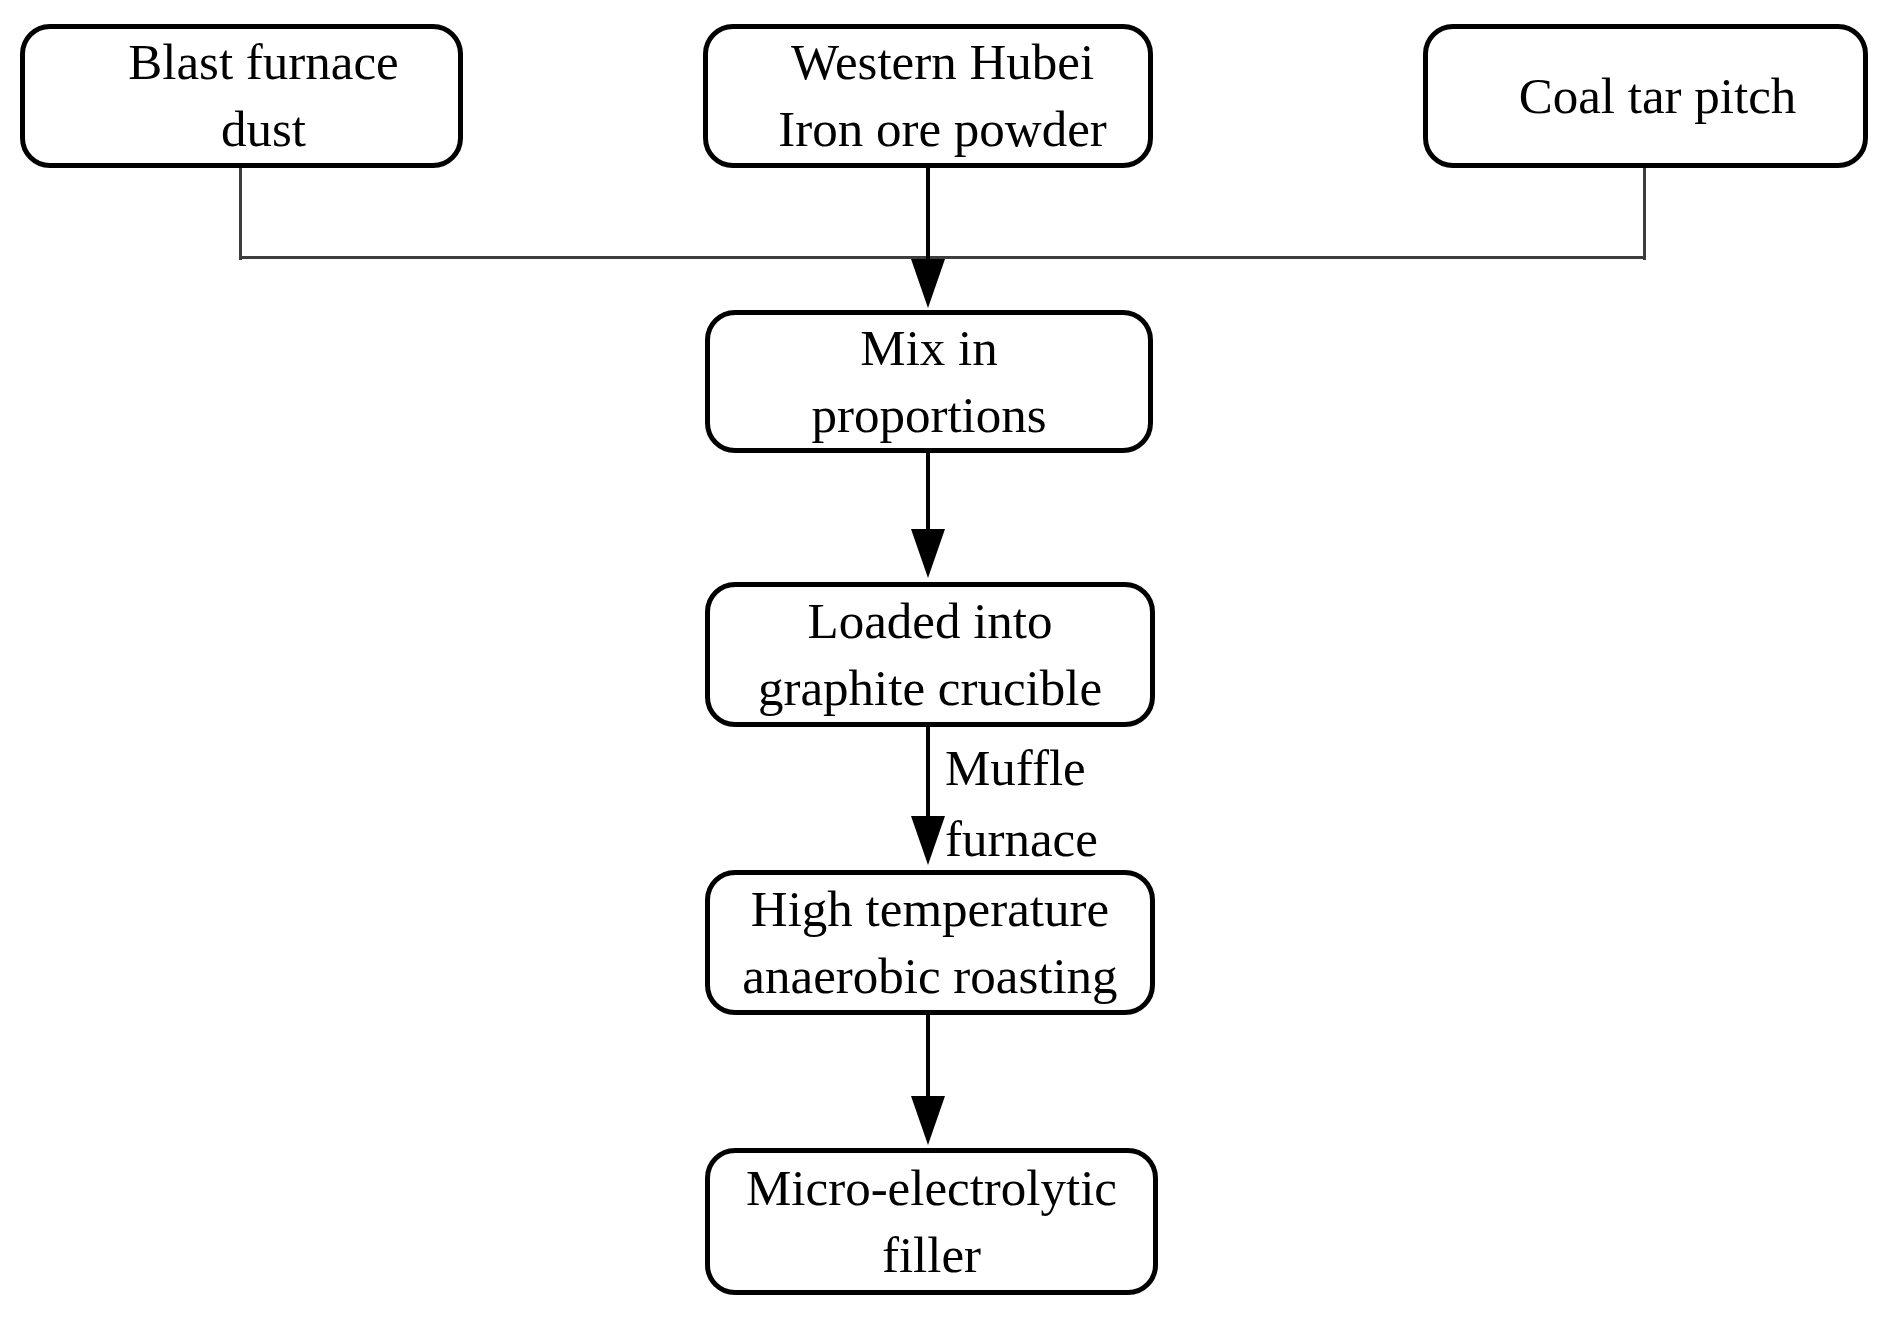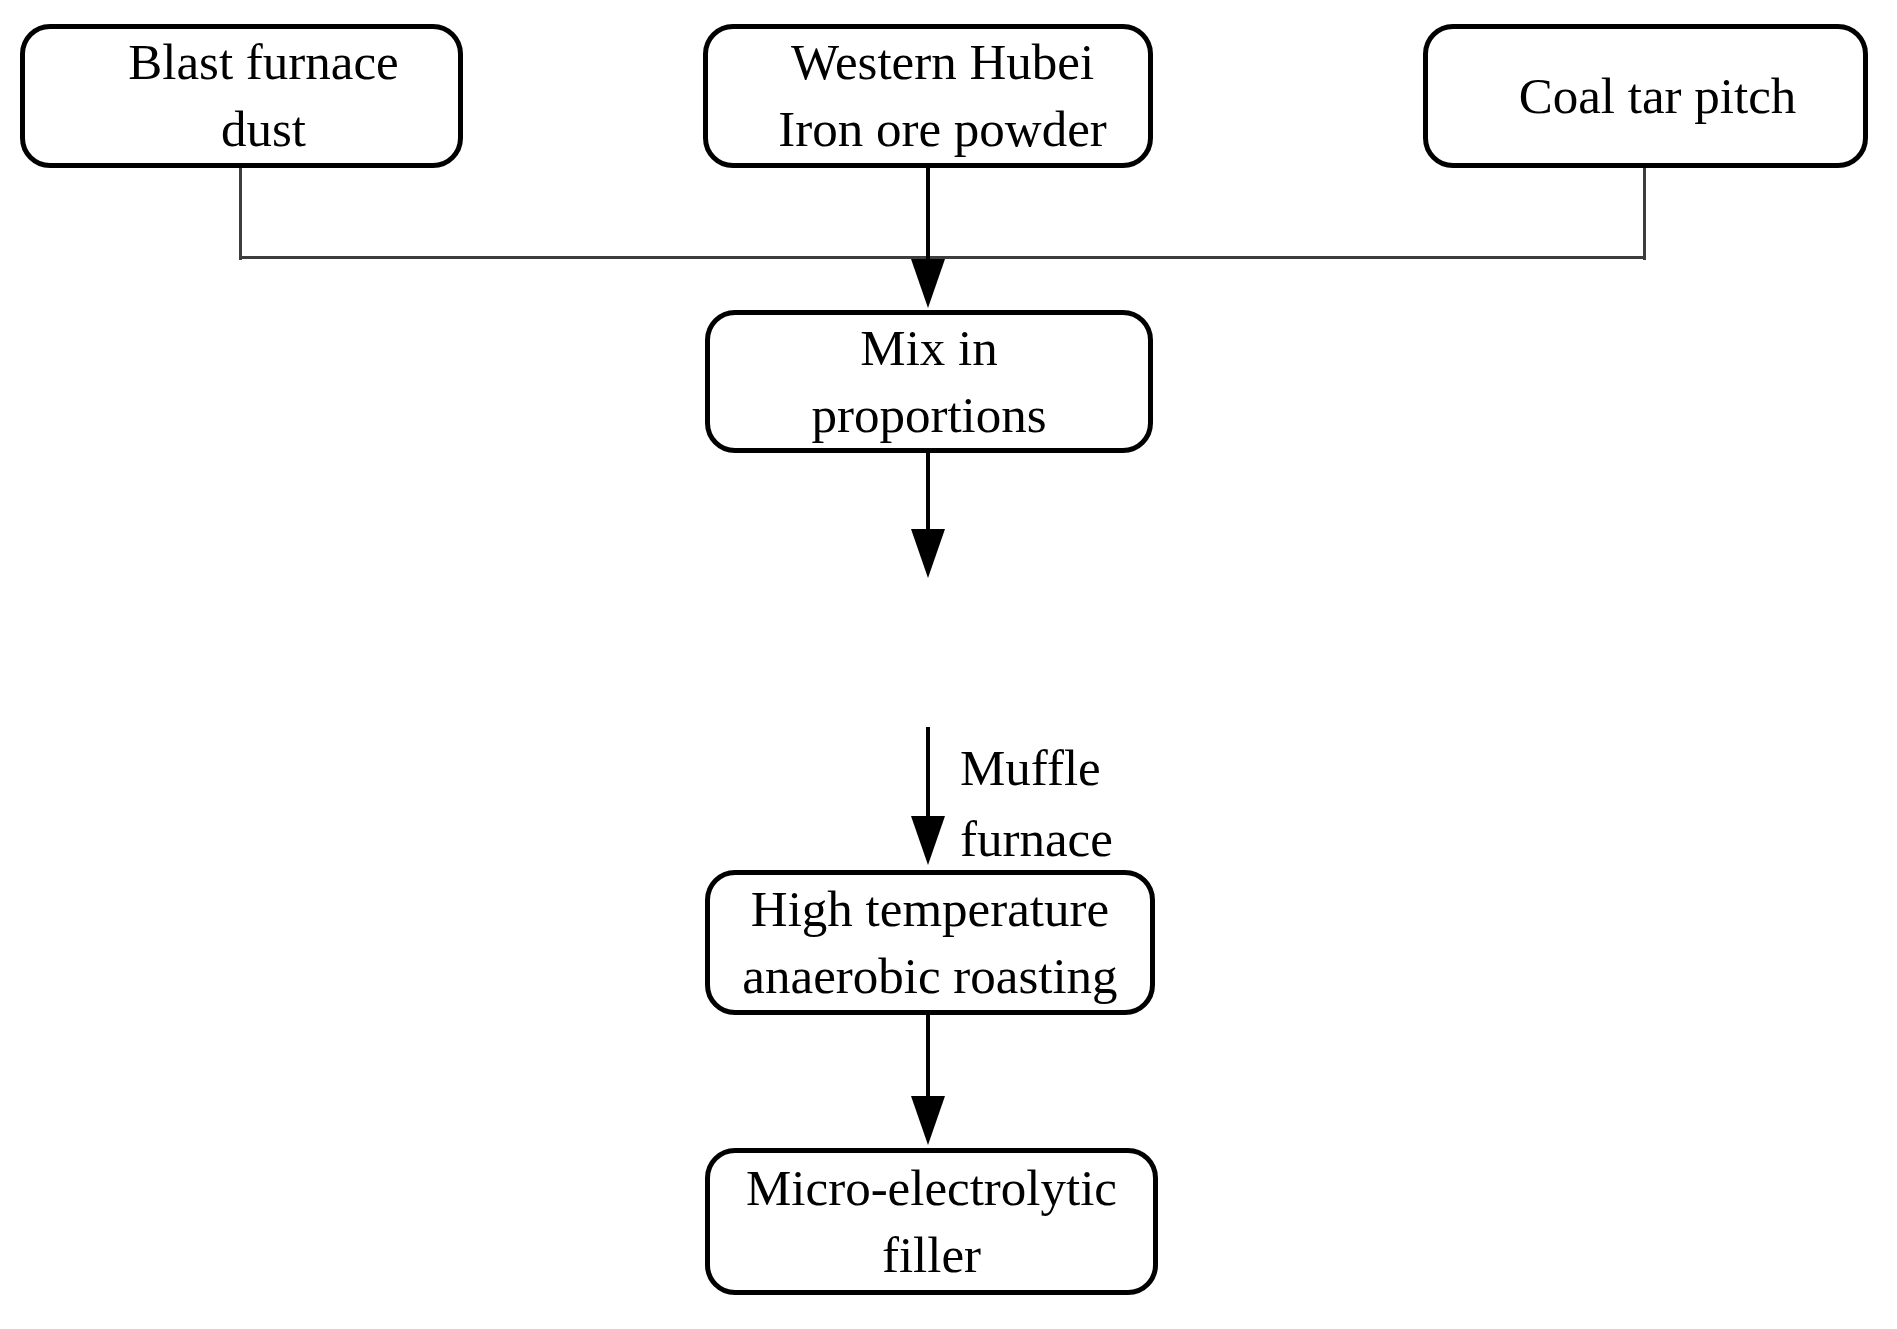--- a/index.html
+++ b/index.html
@@ -66,21 +66,21 @@
   <div class="hline gray" style="left:239px; top:256px; width:1407px; height:3px;"></div>
 
   <div class="vline" style="left:926px; top:167px; width:4px; height:100px;"></div>
   <div class="arrowhead" style="left:911px; top:259px;"></div>
 
   <div class="vline" style="left:926px; top:453px; width:4px; height:84px;"></div>
   <div class="arrowhead" style="left:911px; top:529px;"></div>
 
   <div class="vline" style="left:926px; top:727px; width:4px; height:95px;"></div>
   <div class="arrowhead" style="left:911px; top:816px;"></div>
-  <div class="edge-label" style="left:945px; top:733px;margin-left:15px;">Muffle
+  <div class="edge-label" style="left:945px; top:733px;">Muffle
 furnace</div>
 
   <div class="vline" style="left:926px; top:1015px; width:4px; height:88px;"></div>
   <div class="arrowhead" style="left:911px; top:1096px;"></div>
 
   <div class="node" style="left:20px; top:24px; width:443px; height:144px;padding-left:44px;">
     <span class="node-label">Blast furnace
 dust</span>
   </div>
 
@@ -91,20 +91,24 @@
 
   <div class="node" style="left:1423px; top:24px; width:445px; height:144px;padding-left:24px;">
     <span class="node-label">Coal tar pitch</span>
   </div>
 
   <div class="node" style="left:705px; top:310px; width:448px; height:143px;text-align:center;">
     <span class="node-label">Mix in
 proportions</span>
   </div>
 
+  <div class="node" style="left:705px; top:582px; width:450px; height:145px;">
+    <span class="node-label">Loaded into
+graphite crucible</span>
+  </div>
 
   <div class="node" style="left:705px; top:1148px; width:453px; height:147px;">
     <span class="node-label">Micro-electrolytic
 filler</span>
   </div>
 
   <div class="node" style="left:705px; top:870px; width:450px; height:145px;">
     <span class="node-label">High temperature
 anaerobic roasting</span>
   </div>

